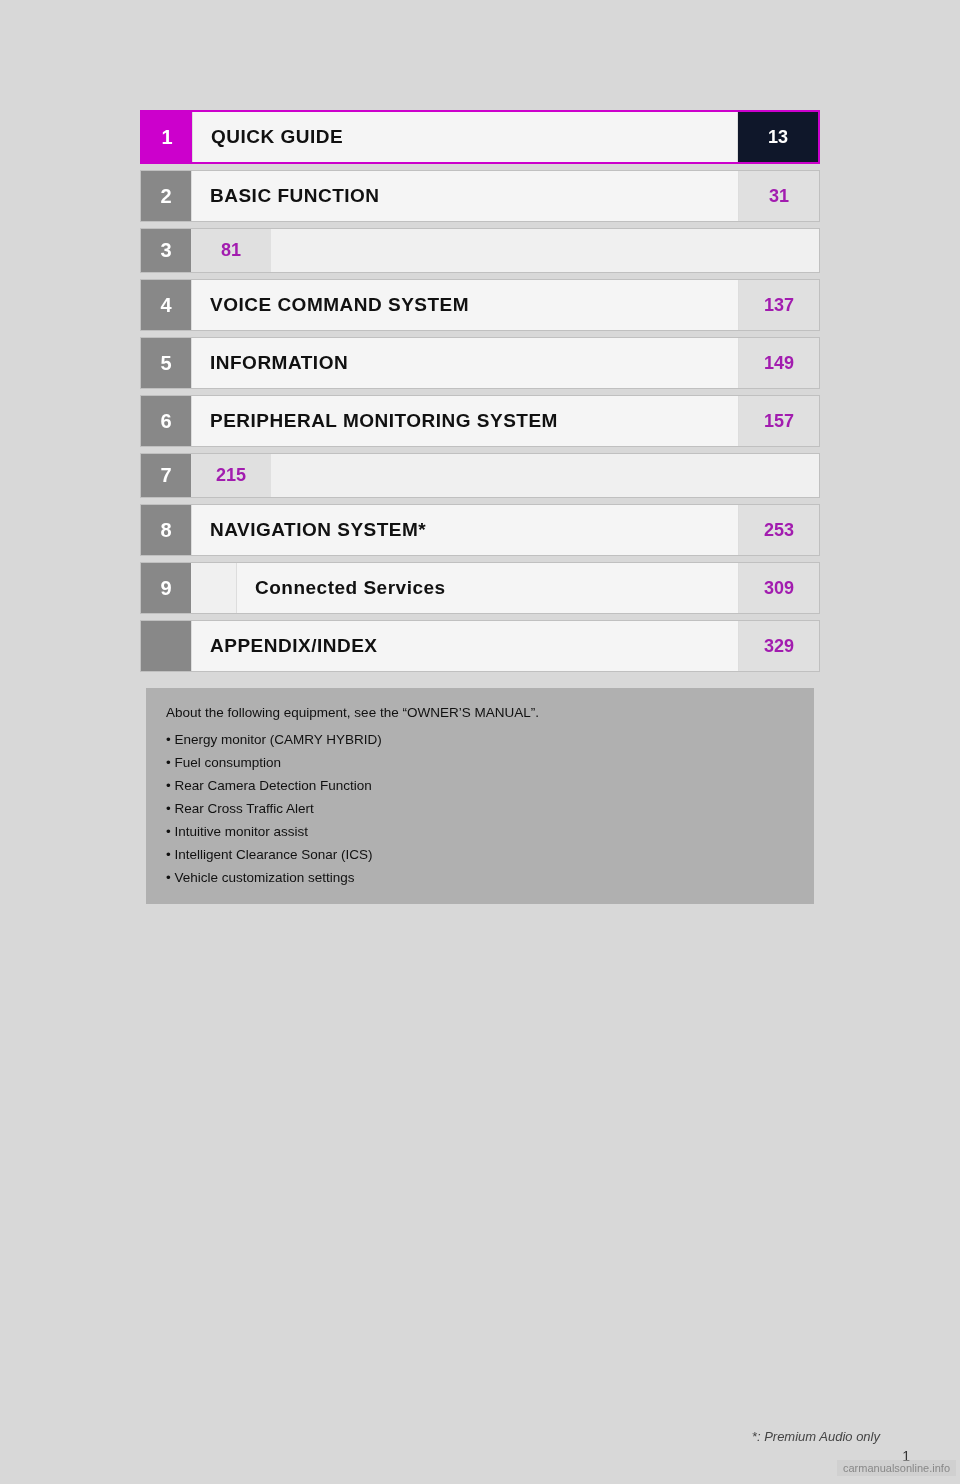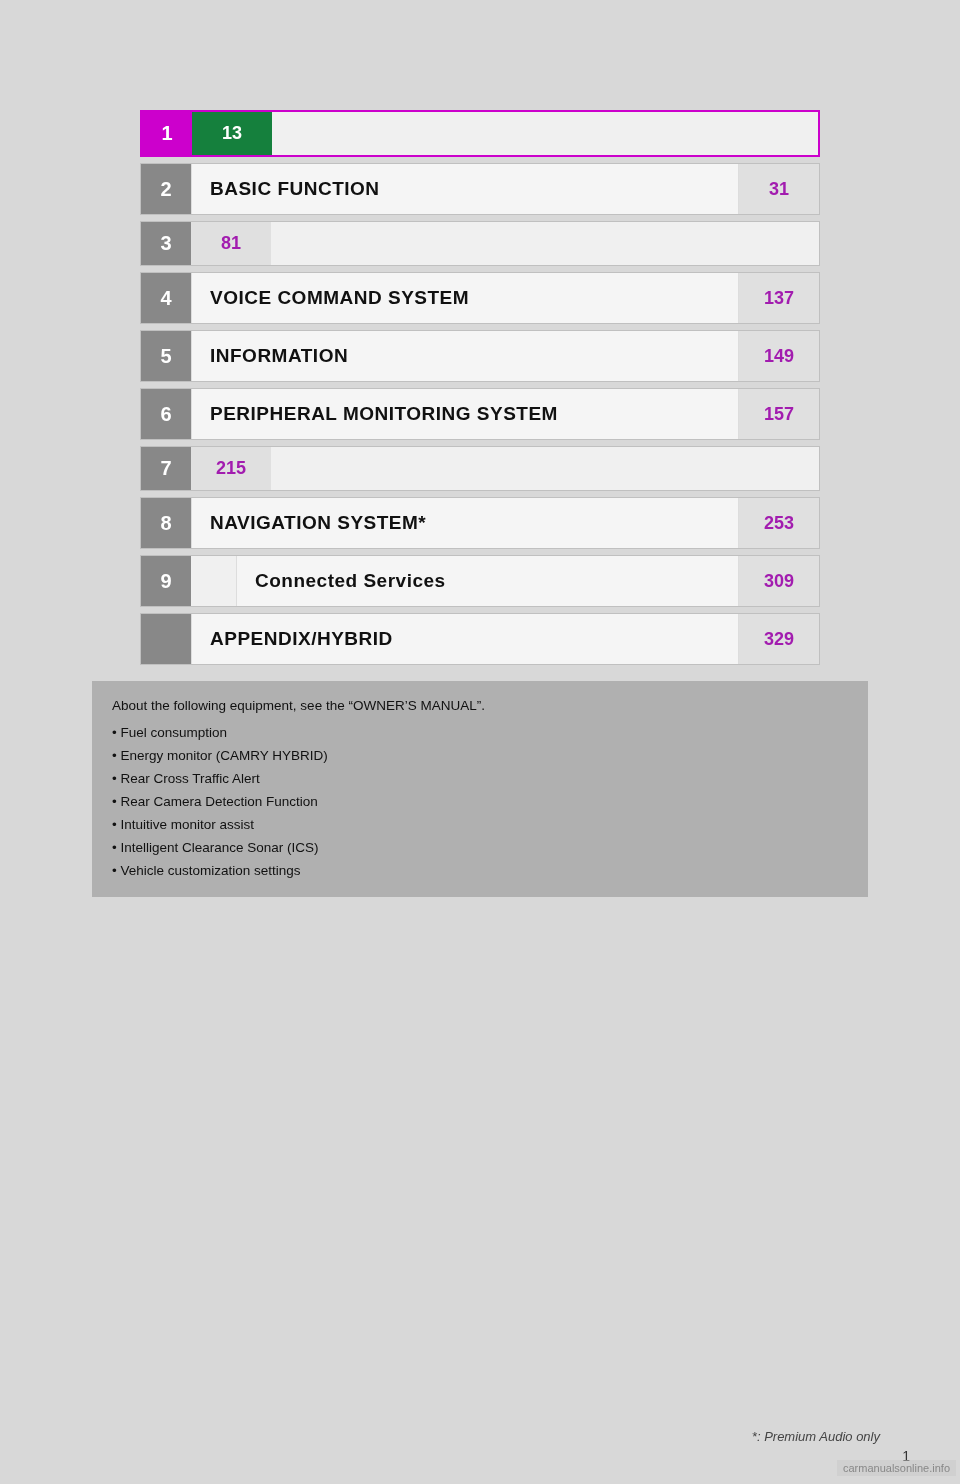--- a/index.html
+++ b/index.html
@@ -84,26 +84,26 @@
       display: flex;
       align-items: center;
       justify-content: center;
       font-size: 18px;
       font-weight: bold;
       color: #a21caf;
       background-color: #e0e0e0;
     }
 
     .page-box.active {
-      background-color: #15803d;
+      background-color: #0f172a;
       color: white;
     }
 
     .info-box {
-      width: 776px;
+      width: 668px;
       background-color: #b0b0b0;
       margin-top: 10px;
       padding: 14px 20px 14px 20px;
       font-size: 13.5px;
       color: #111;
       line-height: 1.7;
     }
 
     .info-box .info-title {
       margin-bottom: 4px;
@@ -145,20 +145,21 @@
       background: rgba(200,200,200,0.5);
     }
   </style>
 </head>
 <body>
 
 <div class="page-container">
   <div class="toc-wrapper" id="toc-rows-container">
   <div class="toc-row active">
         <div class="num-box active">1</div>
+        <div class="label-box">QUICK GUIDE</div>
         <div class="page-box active">13</div>
       </div>
       <div class="toc-row">
         <div class="num-box">2</div>
         <div class="label-box">BASIC FUNCTION</div>
         <div class="page-box">31</div>
       </div>
       <div class="toc-row">
         <div class="num-box">3</div>
         <div class="page-box">81</div>
@@ -187,32 +188,32 @@
         <div class="label-box">NAVIGATION SYSTEM*</div>
         <div class="page-box">253</div>
       </div>
       <div class="toc-row">
         <div class="num-box">9</div>
         <div class="label-box connected">Connected Services</div>
         <div class="page-box">309</div>
       </div>
       <div class="toc-row">
         <div class="num-box appendix"></div>
-        <div class="label-box">APPENDIX/HYBRID</div>
+        <div class="label-box">APPENDIX/INDEX</div>
         <div class="page-box">329</div>
       </div>
     </div>
 
   <div class="info-box">
     <div class="info-title">About the following equipment, see the “OWNER’S MANUAL”.</div>
     <ul id="info-list">
+        <li>Energy monitor (CAMRY HYBRID)</li>
         <li>Fuel consumption</li>
-        <li>Energy monitor (CAMRY HYBRID)</li>
+        <li>Rear Camera Detection Function</li>
         <li>Rear Cross Traffic Alert</li>
-        <li>Rear Camera Detection Function</li>
         <li>Intuitive monitor assist</li>
         <li>Intelligent Clearance Sonar (ICS)</li>
         <li>Vehicle customization settings</li>
       </ul>
   </div>
 </div>
 
 <div class="footnote">*: Premium Audio only</div>
 <div class="page-number">1</div>
 <div class="watermark">carmanualsonline.info</div>

